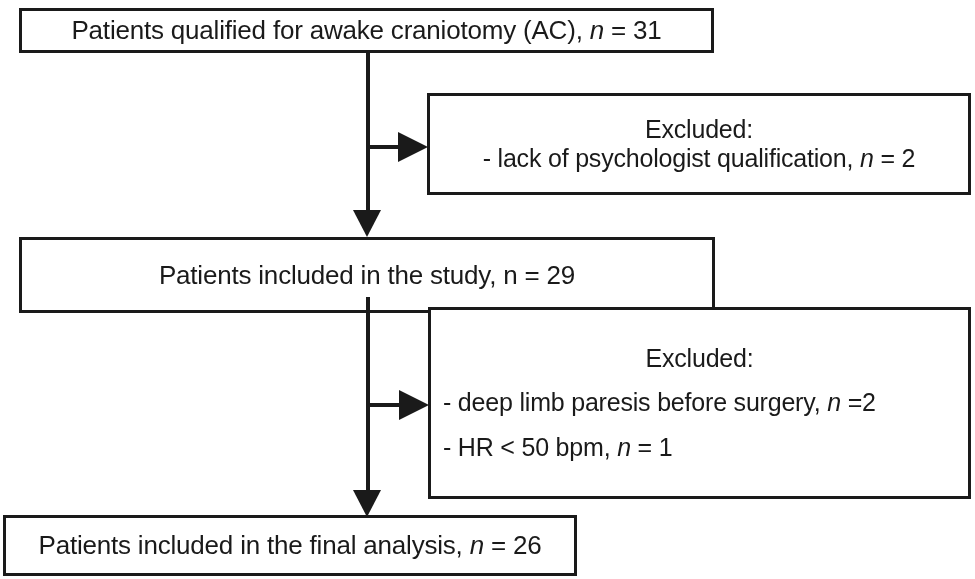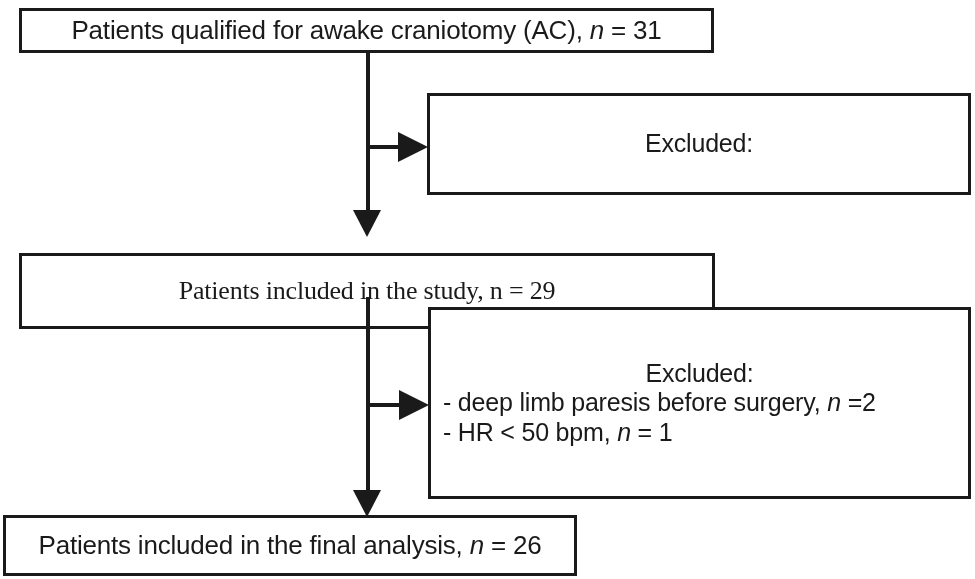--- a/index.html
+++ b/index.html
@@ -36,29 +36,30 @@
   .node .line {
     white-space: nowrap;
     display: block;
     text-align: center;
   }
   .node .line.leftal {
     width: 100%;
     text-align: left;
     padding-left: 12px;
     box-sizing: border-box;
+    margin-top: 15px;
   }
   .ital {
     font-style: italic;
   }
 
   
   #node-qualified   { left: 19px;  top: 8px;   width: 695px; height: 45px; }
   #node-excluded-1  { left: 427px; top: 93px;  width: 544px; height: 102px; font-size: 25px; }
-  #node-included    { left: 19px;  top: 253px; width: 696px; height: 76px; font-family: Liberation Serif, serif; }
+  #node-included    { left: 19px;  top: 237px; width: 696px; height: 76px; }
   #node-excluded-2  { left: 428px; top: 307px; width: 543px; height: 192px; font-size: 25px; }
   #node-final       { left: 3px;   top: 515px; width: 574px; height: 61px; }
 
   
   .vline {
     position: absolute;
     width: 4px;
     background: #1a1a1a;
   }
   .hline {
@@ -97,20 +98,21 @@
 <body>
 
 <div id="canvas">
 
   <div class="node" id="node-qualified">
     <span class="line"><span>Patients qualified for awake craniotomy (AC), </span><span class="ital">n</span><span> = 31</span></span>
   </div>
 
   <div class="node" id="node-excluded-1">
     <span class="line">Excluded:</span>
+    <span class="line"><span>- lack of psychologist qualification, </span><span class="ital">n</span><span> = 2</span></span>
   </div>
 
   <div class="node" id="node-included">
     <span class="line"><span>Patients included in the study, n</span><span class="ital"></span><span> = 29</span></span>
   </div>
 
   <div class="node" id="node-excluded-2">
     <span class="line">Excluded:</span>
     <span class="line leftal"><span>- deep limb paresis before surgery, </span><span class="ital">n</span><span> =2</span></span>
     <span class="line leftal"><span>- HR &lt; 50 bpm, </span><span class="ital">n</span><span> = 1</span></span>

